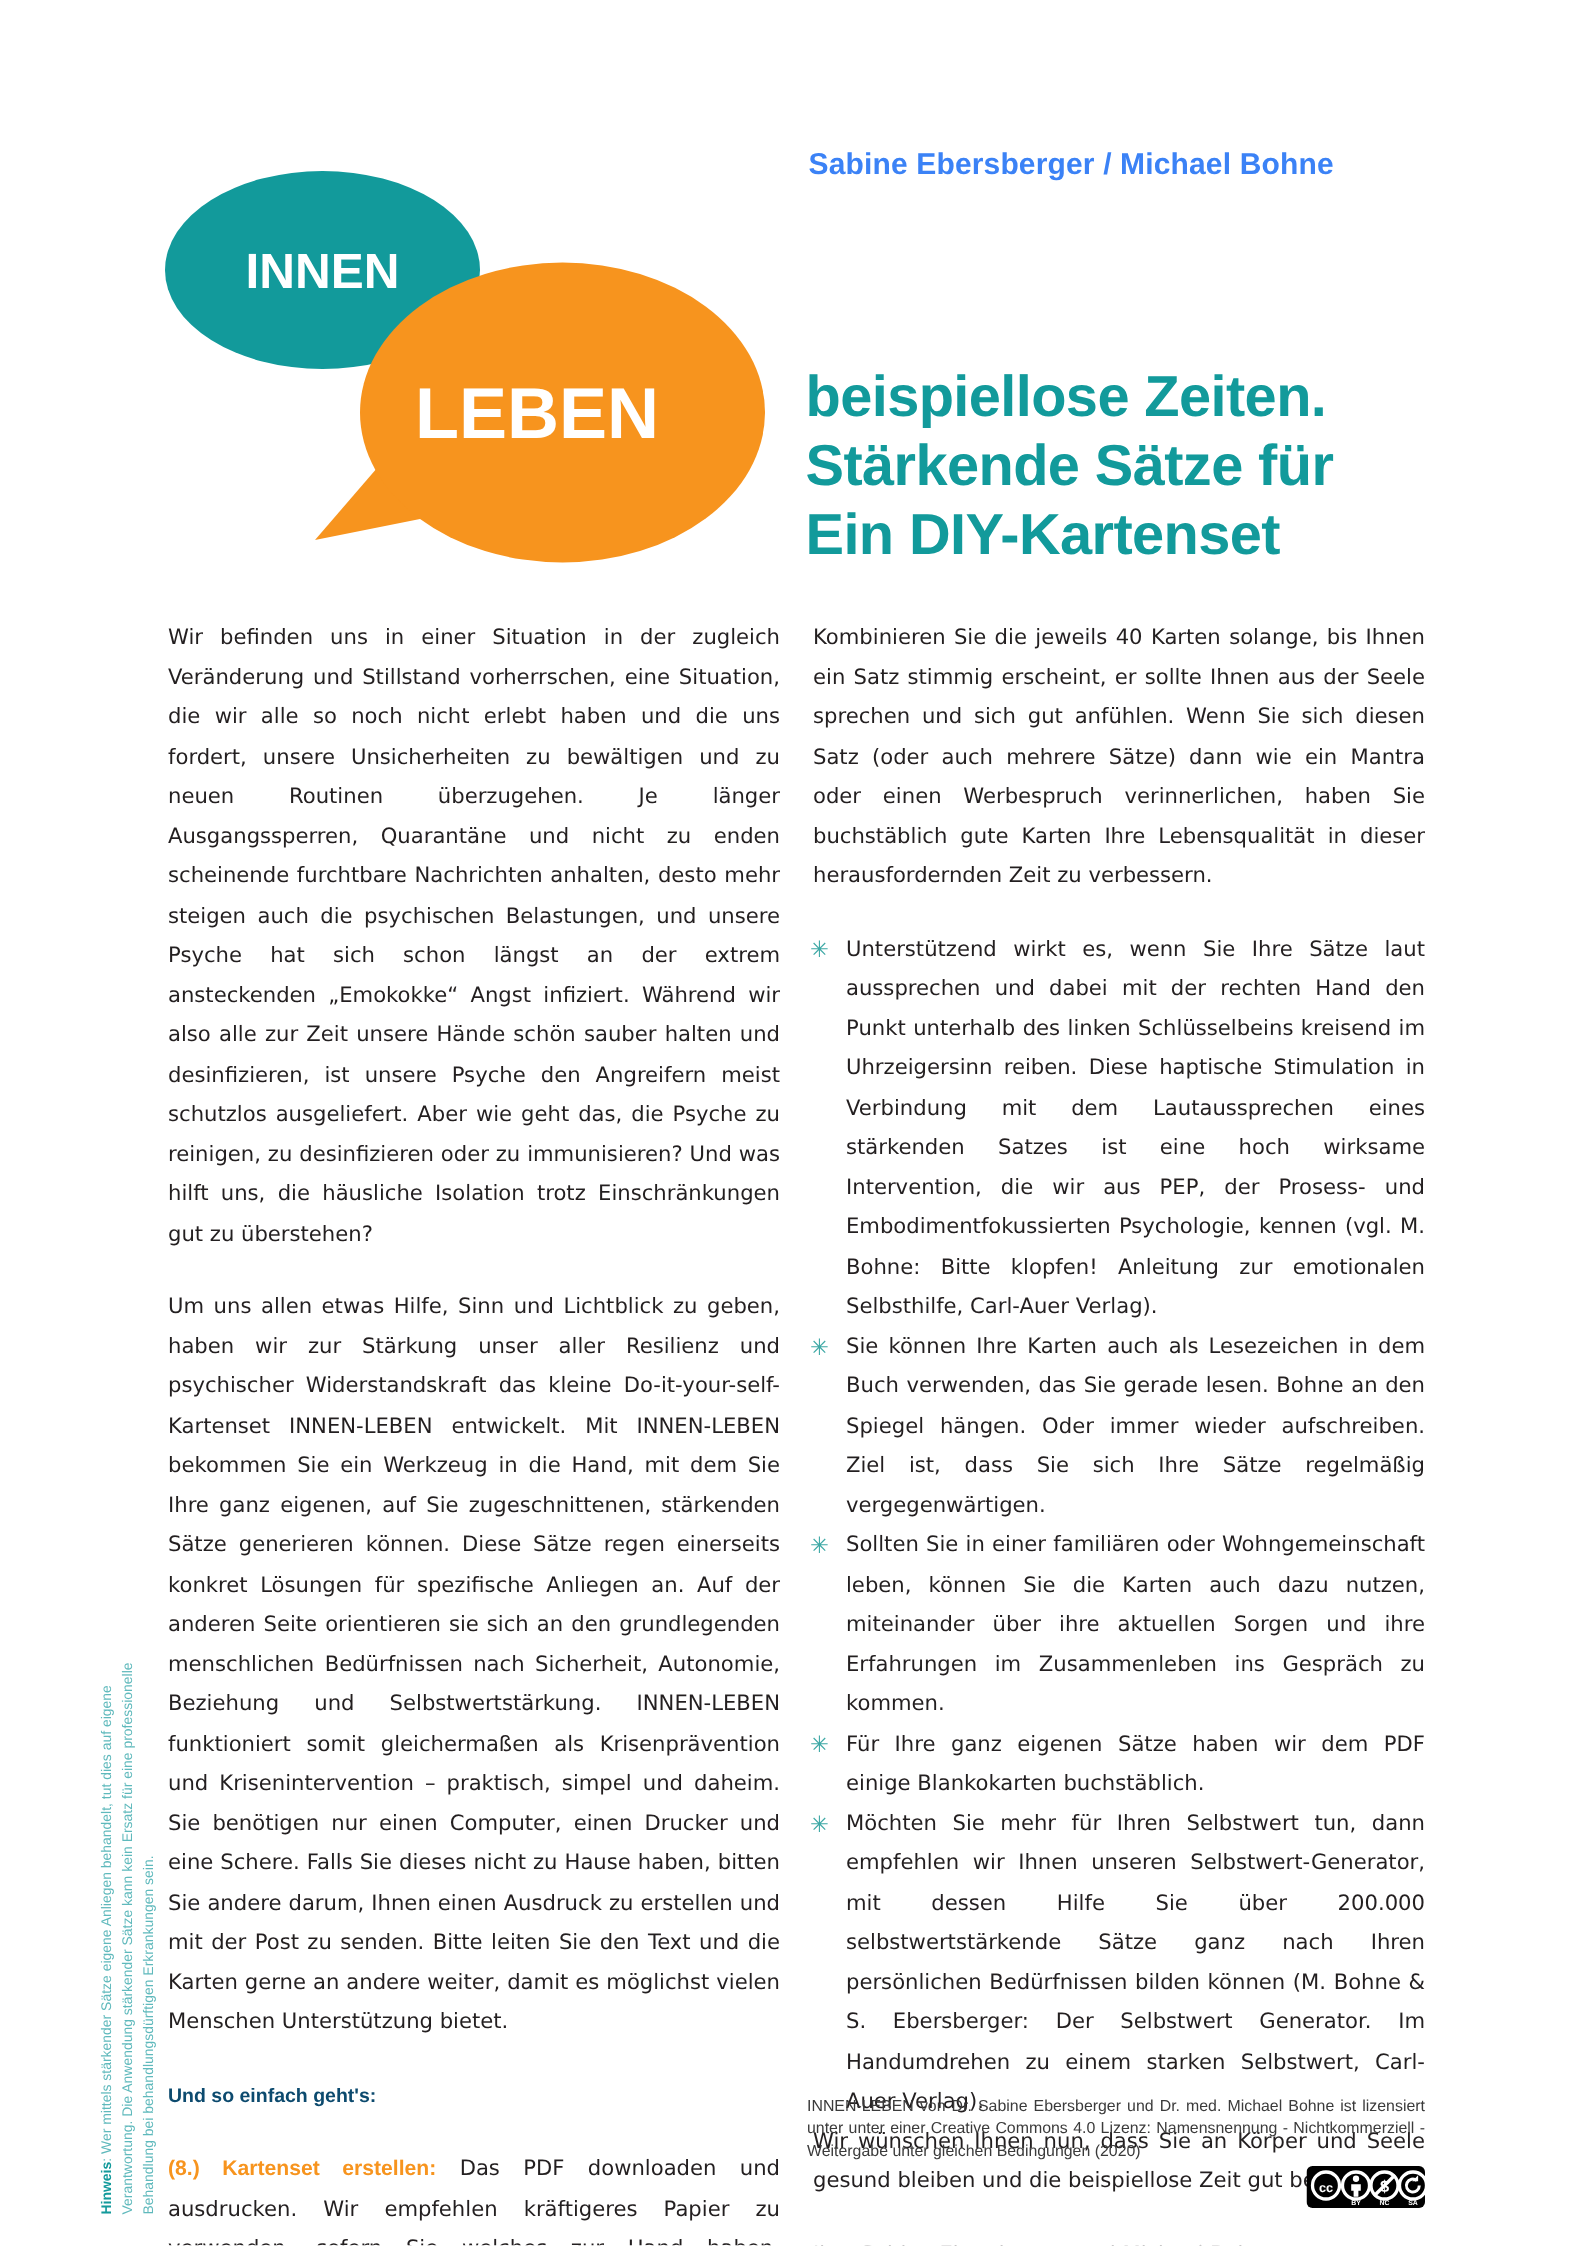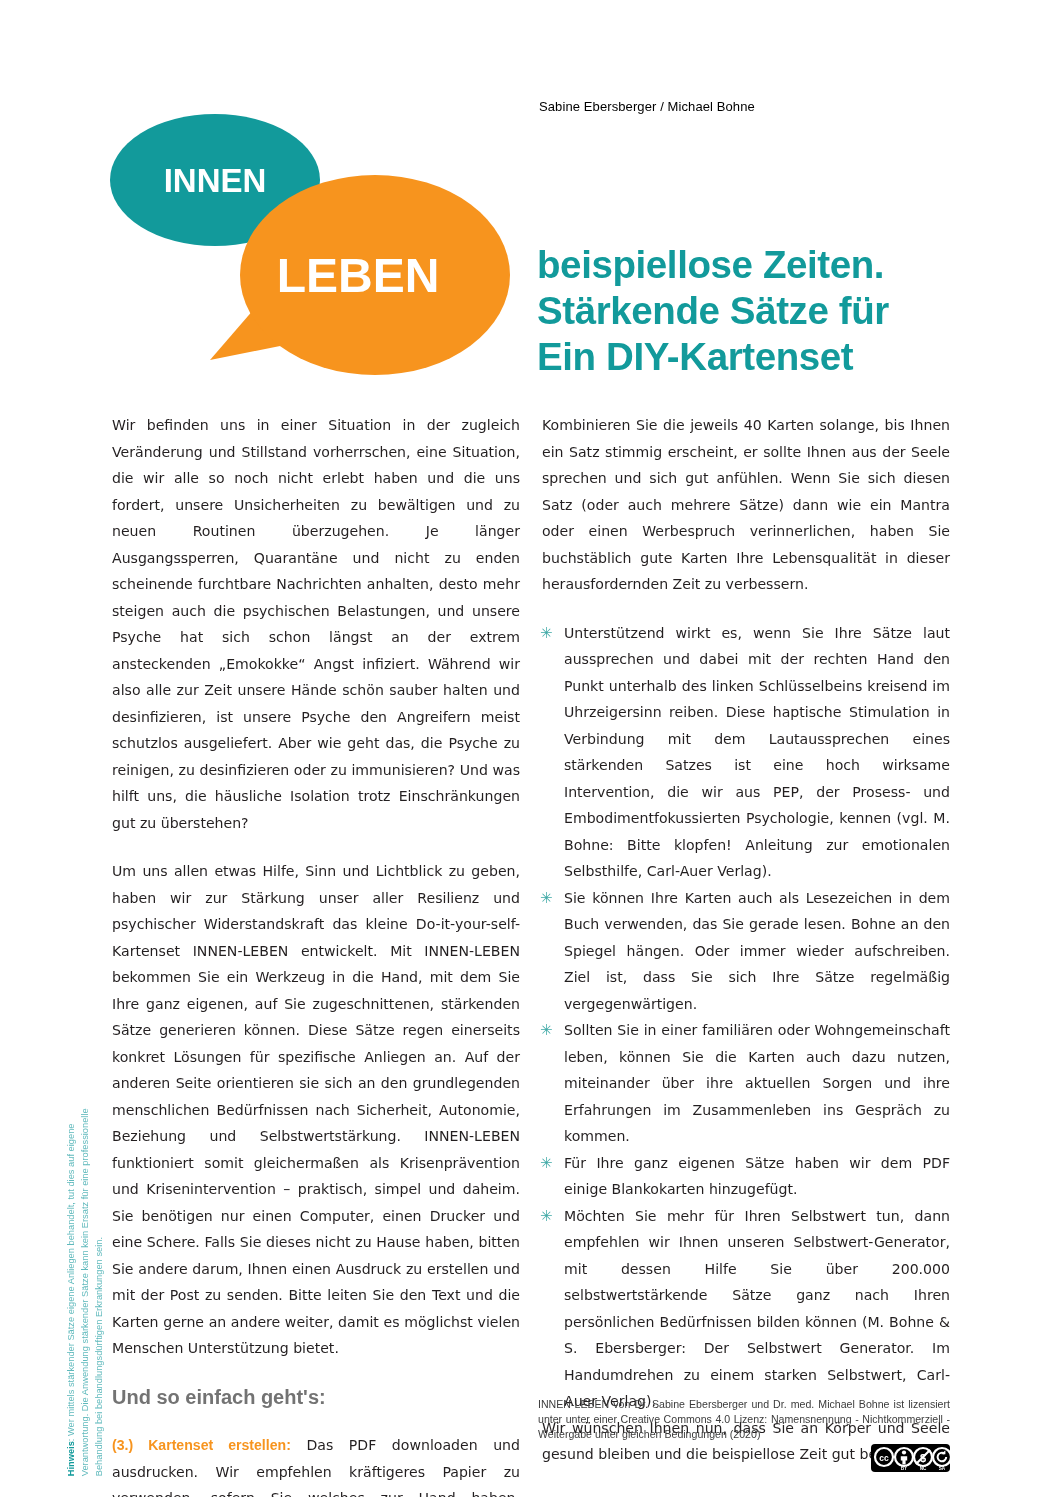--- a/index.html
+++ b/index.html
@@ -39,24 +39,24 @@
     font-family: "Liberation Sans", sans-serif;
     font-weight: bold;
     fill: #ffffff;
   }
 
   .author {
     position: absolute;
     left: 539px;
     top: 99px;
     font-family: "Liberation Sans", sans-serif;
-    font-weight: normal;
-    font-size: 13px;
+    font-weight: bold;
+    font-size: 20px;
     letter-spacing: 0.1px;
-    color: #000000;
+    color: #3b82f6;
   }
   .headline {
     position: absolute;
     left: 537px;
     top: 216px;
     width: 430px;
     font-family: "Liberation Sans", sans-serif;
     font-weight: bold;
     font-size: 38.5px;
     line-height: 46px;
@@ -80,22 +80,22 @@
   .col-right { left: 538px; }
 
   .col p {
     margin: 0 0 22px 4px;
     text-align: justify;
   }
 
   .sub-heading {
     font-family: "Liberation Sans", sans-serif;
     font-weight: bold;
-    font-size: 20px;
-    color: #737373;
+    font-size: 13px;
+    color: #0c4a6e;
     margin: 0 0 17px 0;
     text-align: left;
   }
   .lead-orange {
     font-family: "Liberation Sans", sans-serif;
     font-weight: bold;
     color: #F7941E;
   }
 
   
@@ -190,21 +190,21 @@
       <span class="hl-line">beispiellose Zeiten.</span>
       <span class="hl-line">Stärkende Sätze für</span>
       <span class="hl-line">Ein DIY-Kartenset</span>
     </h1>
   </div>
 
   <div class="col col-left">
     <p>Wir befinden uns in einer Situation in der zugleich Veränderung und Stillstand vorherrschen, eine Situation, die wir alle so noch nicht erlebt haben und die uns fordert, unsere Unsicherheiten zu bewältigen und zu neuen Routinen überzugehen. Je länger Ausgangssperren, Quarantäne und nicht zu enden scheinende furchtbare Nachrichten anhalten, desto mehr steigen auch die psychischen Belastungen, und unsere Psyche hat sich schon längst an der extrem ansteckenden „Emokokke“ Angst infiziert. Während wir also alle zur Zeit unsere Hände schön sauber halten und desinfizieren, ist unsere Psyche den Angreifern meist schutzlos ausgeliefert. Aber wie geht das, die Psyche zu reinigen, zu desinfizieren oder zu immunisieren? Und was hilft uns, die häusliche Isolation trotz Einschränkungen gut zu überstehen?</p>
     <p>Um uns allen etwas Hilfe, Sinn und Lichtblick zu geben, haben wir zur Stärkung unser aller Resilienz und psychischer Widerstandskraft das kleine Do-it-your-self-Kartenset INNEN-LEBEN entwickelt. Mit INNEN-LEBEN bekommen Sie ein Werkzeug in die Hand, mit dem Sie Ihre ganz eigenen, auf Sie zugeschnittenen, stärkenden Sätze generieren können. Diese Sätze regen einerseits konkret Lösungen für spezifische Anliegen an. Auf der anderen Seite orientieren sie sich an den grundlegenden menschlichen Bedürfnissen nach Sicherheit, Autonomie, Beziehung und Selbstwertstärkung. INNEN-LEBEN funktioniert somit gleichermaßen als Krisenprävention und Krisenintervention – praktisch, simpel und daheim. Sie benötigen nur einen Computer, einen Drucker und eine Schere. Falls Sie dieses nicht zu Hause haben, bitten Sie andere darum, Ihnen einen Ausdruck zu erstellen und mit der Post zu senden. Bitte leiten Sie den Text und die Karten gerne an andere weiter, damit es möglichst vielen Menschen Unterstützung bietet.</p>
     <p class="sub-heading">Und so einfach geht's:</p>
-    <p><span class="lead-orange">(3.) Kartenset erstellen:</span><span> Das PDF downloaden und ausdrucken. Wir empfehlen kräftigeres Papier zu verwenden, sofern Sie welches zur Hand haben. Schneiden Sie dann die ausgedruckten Karten entlang der markierten Linien zu.</span></p>
+    <p><span class="lead-orange">(8.) Kartenset erstellen:</span><span> Das PDF downloaden und ausdrucken. Wir empfehlen kräftigeres Papier zu verwenden, sofern Sie welches zur Hand haben. Schneiden Sie dann die ausgedruckten Karten entlang der markierten Linien zu.</span></p>
 
   </div>
 
   <div class="col col-right">
     <p>Kombinieren Sie die jeweils 40 Karten solange, bis Ihnen ein Satz stimmig erscheint, er sollte Ihnen aus der Seele sprechen und sich gut anfühlen. Wenn Sie sich diesen Satz (oder auch mehrere Sätze) dann wie ein Mantra oder einen Werbespruch verinnerlichen, haben Sie buchstäblich gute Karten Ihre Lebensqualität in dieser herausfordernden Zeit zu verbessern.</p>
 
     <ul class="star-list">
       <li>
         <span class="star">✳</span>
         <span>Unterstützend wirkt es, wenn Sie Ihre Sätze laut aussprechen und dabei mit der rechten Hand den Punkt unterhalb des linken Schlüsselbeins kreisend im Uhrzeigersinn reiben. Diese haptische Stimulation in Verbindung mit dem Lautaussprechen eines stärkenden Satzes ist eine hoch wirksame Intervention, die wir aus PEP, der Prosess- und Embodimentfokussierten Psychologie, kennen (vgl. M. Bohne: Bitte klopfen! Anleitung zur emotionalen Selbsthilfe, Carl-Auer Verlag).</span>
@@ -212,21 +212,21 @@
       <li>
         <span class="star">✳</span>
         <span>Sie können Ihre Karten auch als Lesezeichen in dem Buch verwenden, das Sie gerade lesen. Bohne an den Spiegel hängen. Oder immer wieder aufschreiben. Ziel ist, dass Sie sich Ihre Sätze regelmäßig vergegenwärtigen.</span>
       </li>
       <li>
         <span class="star">✳</span>
         <span>Sollten Sie in einer familiären oder Wohngemeinschaft leben, können Sie die Karten auch dazu nutzen, miteinander über ihre aktuellen Sorgen und ihre Erfahrungen im Zusammenleben ins Gespräch zu kommen.</span>
       </li>
       <li>
         <span class="star">✳</span>
-        <span>Für Ihre ganz eigenen Sätze haben wir dem PDF einige Blankokarten hinzugefügt.</span>
+        <span>Für Ihre ganz eigenen Sätze haben wir dem PDF einige Blankokarten buchstäblich.</span>
       </li>
       <li>
         <span class="star">✳</span>
         <span>Möchten Sie mehr für Ihren Selbstwert tun, dann empfehlen wir Ihnen unseren Selbstwert-Generator, mit dessen Hilfe Sie über 200.000 selbstwertstärkende Sätze ganz nach Ihren persönlichen Bedürfnissen bilden können (M. Bohne &amp; S. Ebersberger: Der Selbstwert Generator. Im Handumdrehen zu einem starken Selbstwert, Carl-Auer Verlag).</span>
       </li>
     </ul>
 
     <p class="sig">Wir wünschen Ihnen nun, dass Sie an Körper und Seele gesund bleiben und die beispiellose Zeit gut bewältigen.</p>
     <p>Ihre Sabine Ebersberger und Michael Bohne</p>
   </div>

